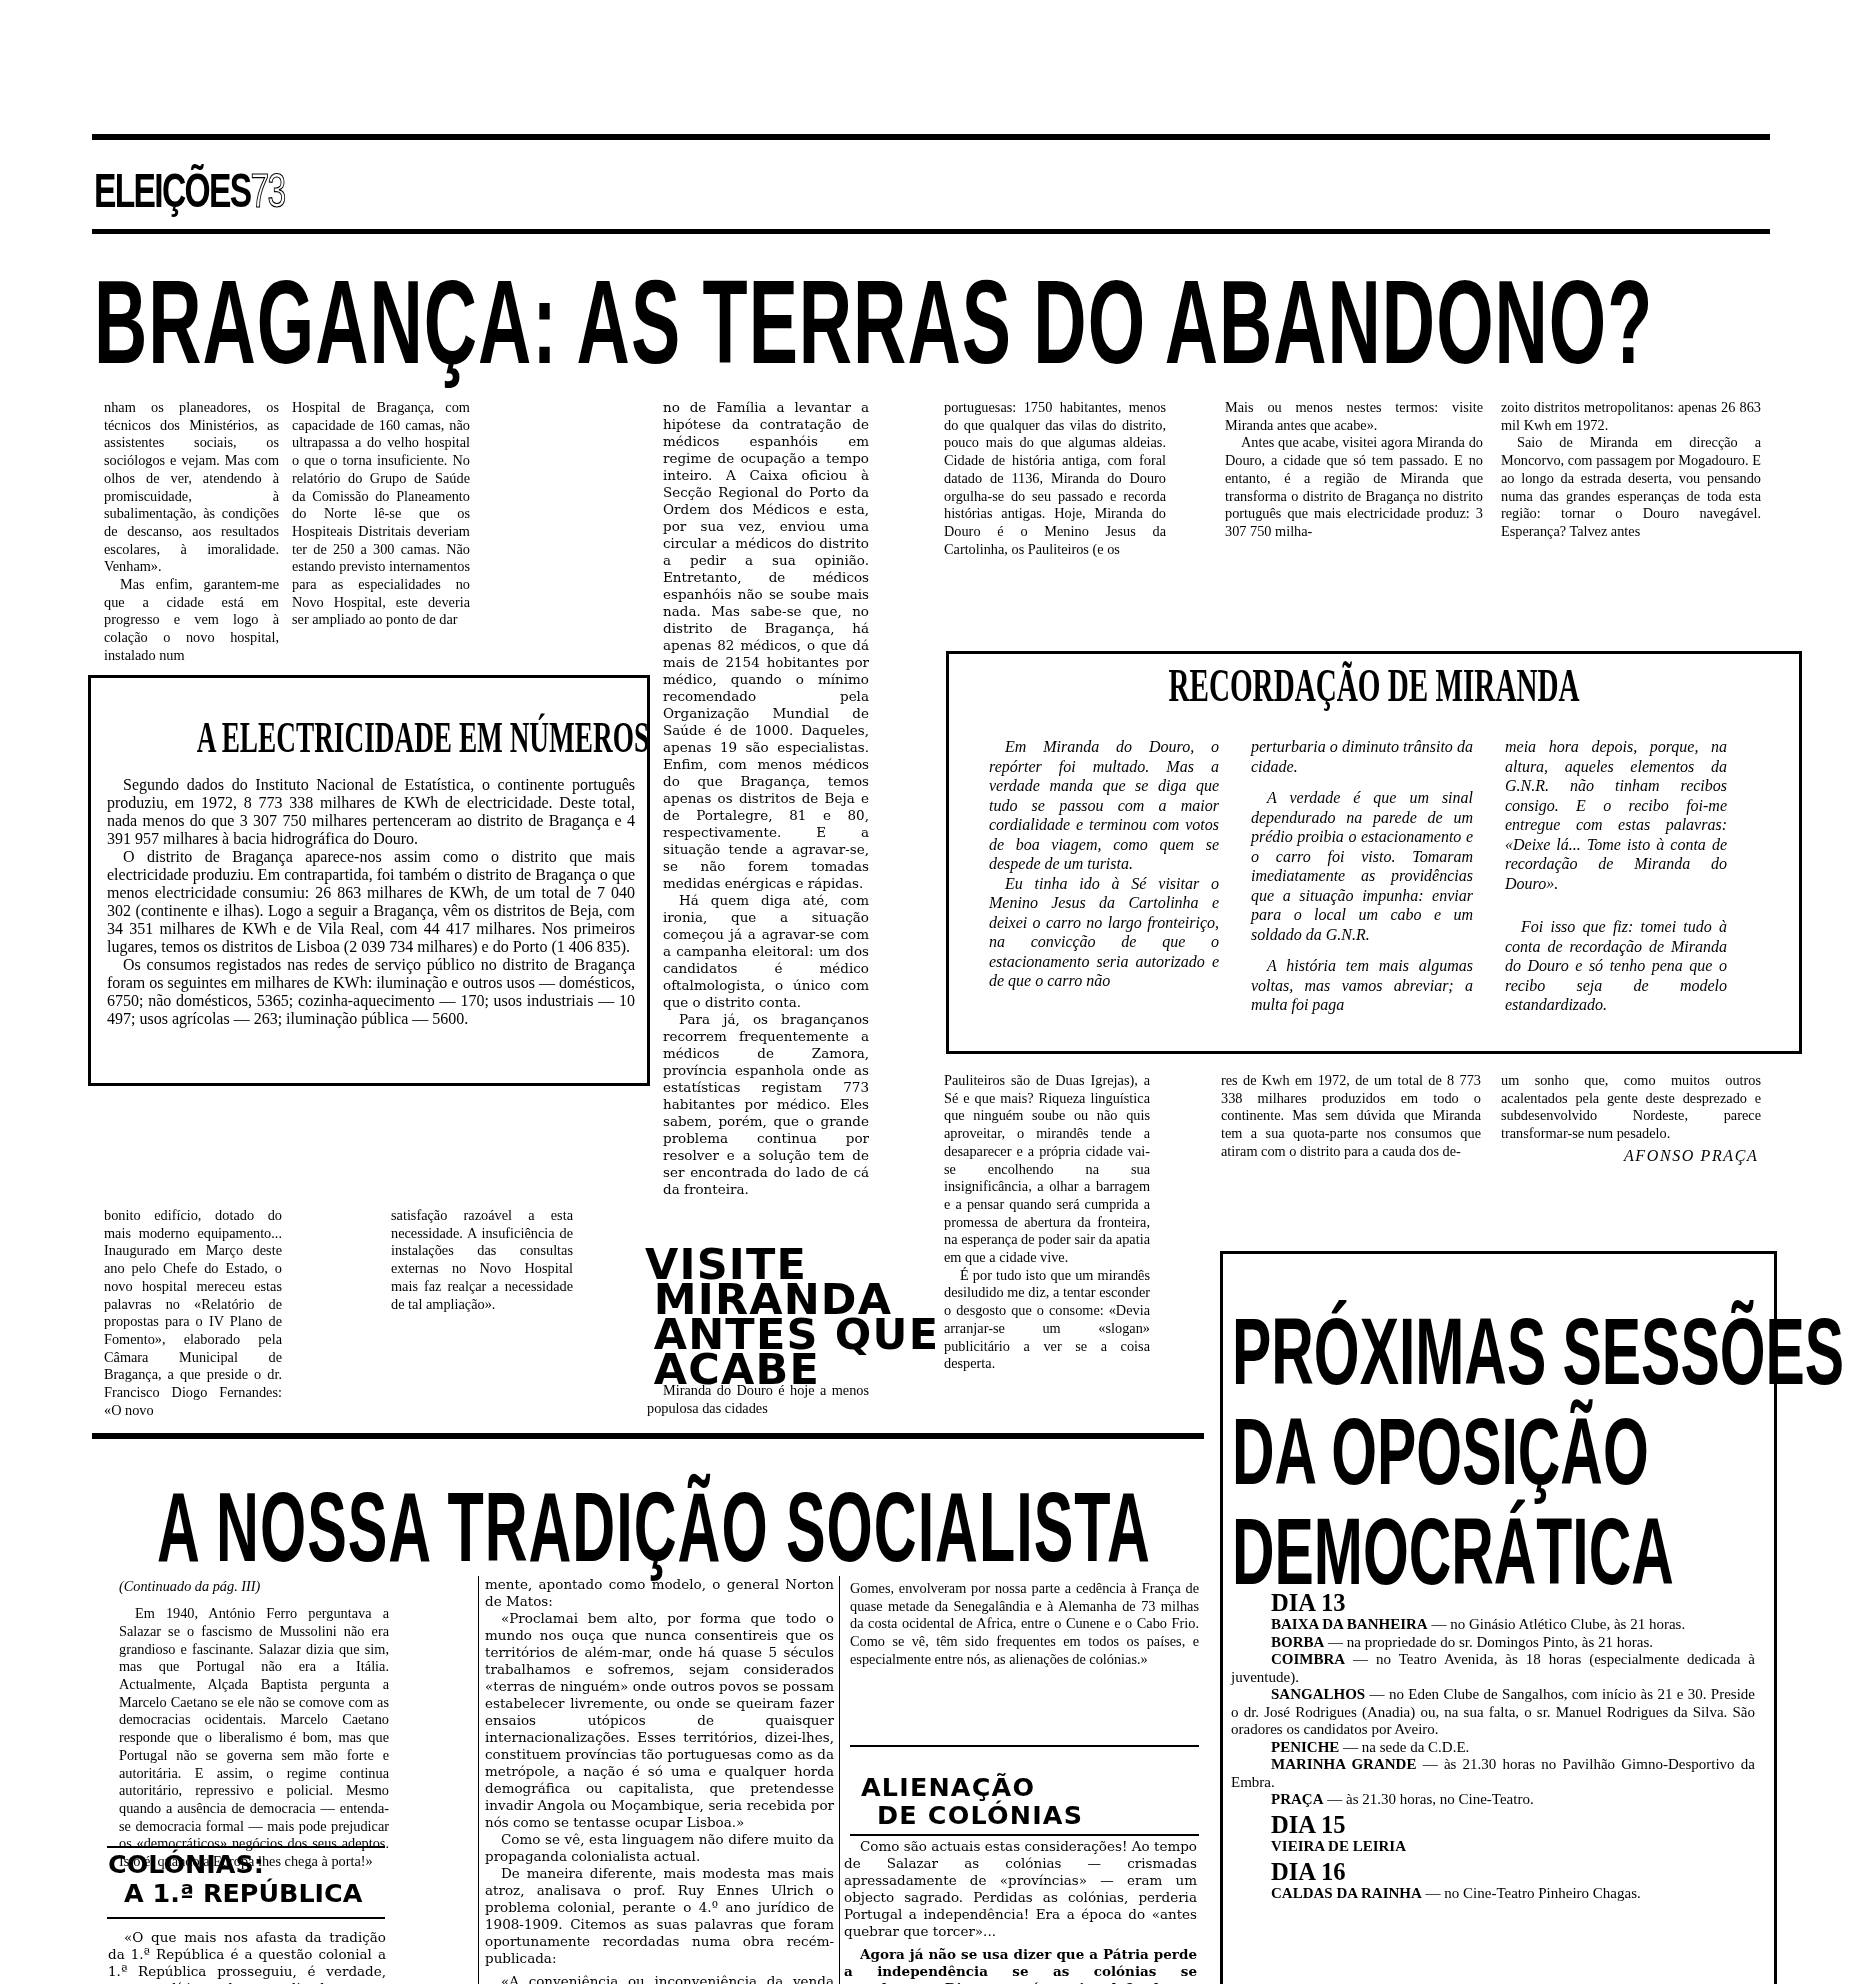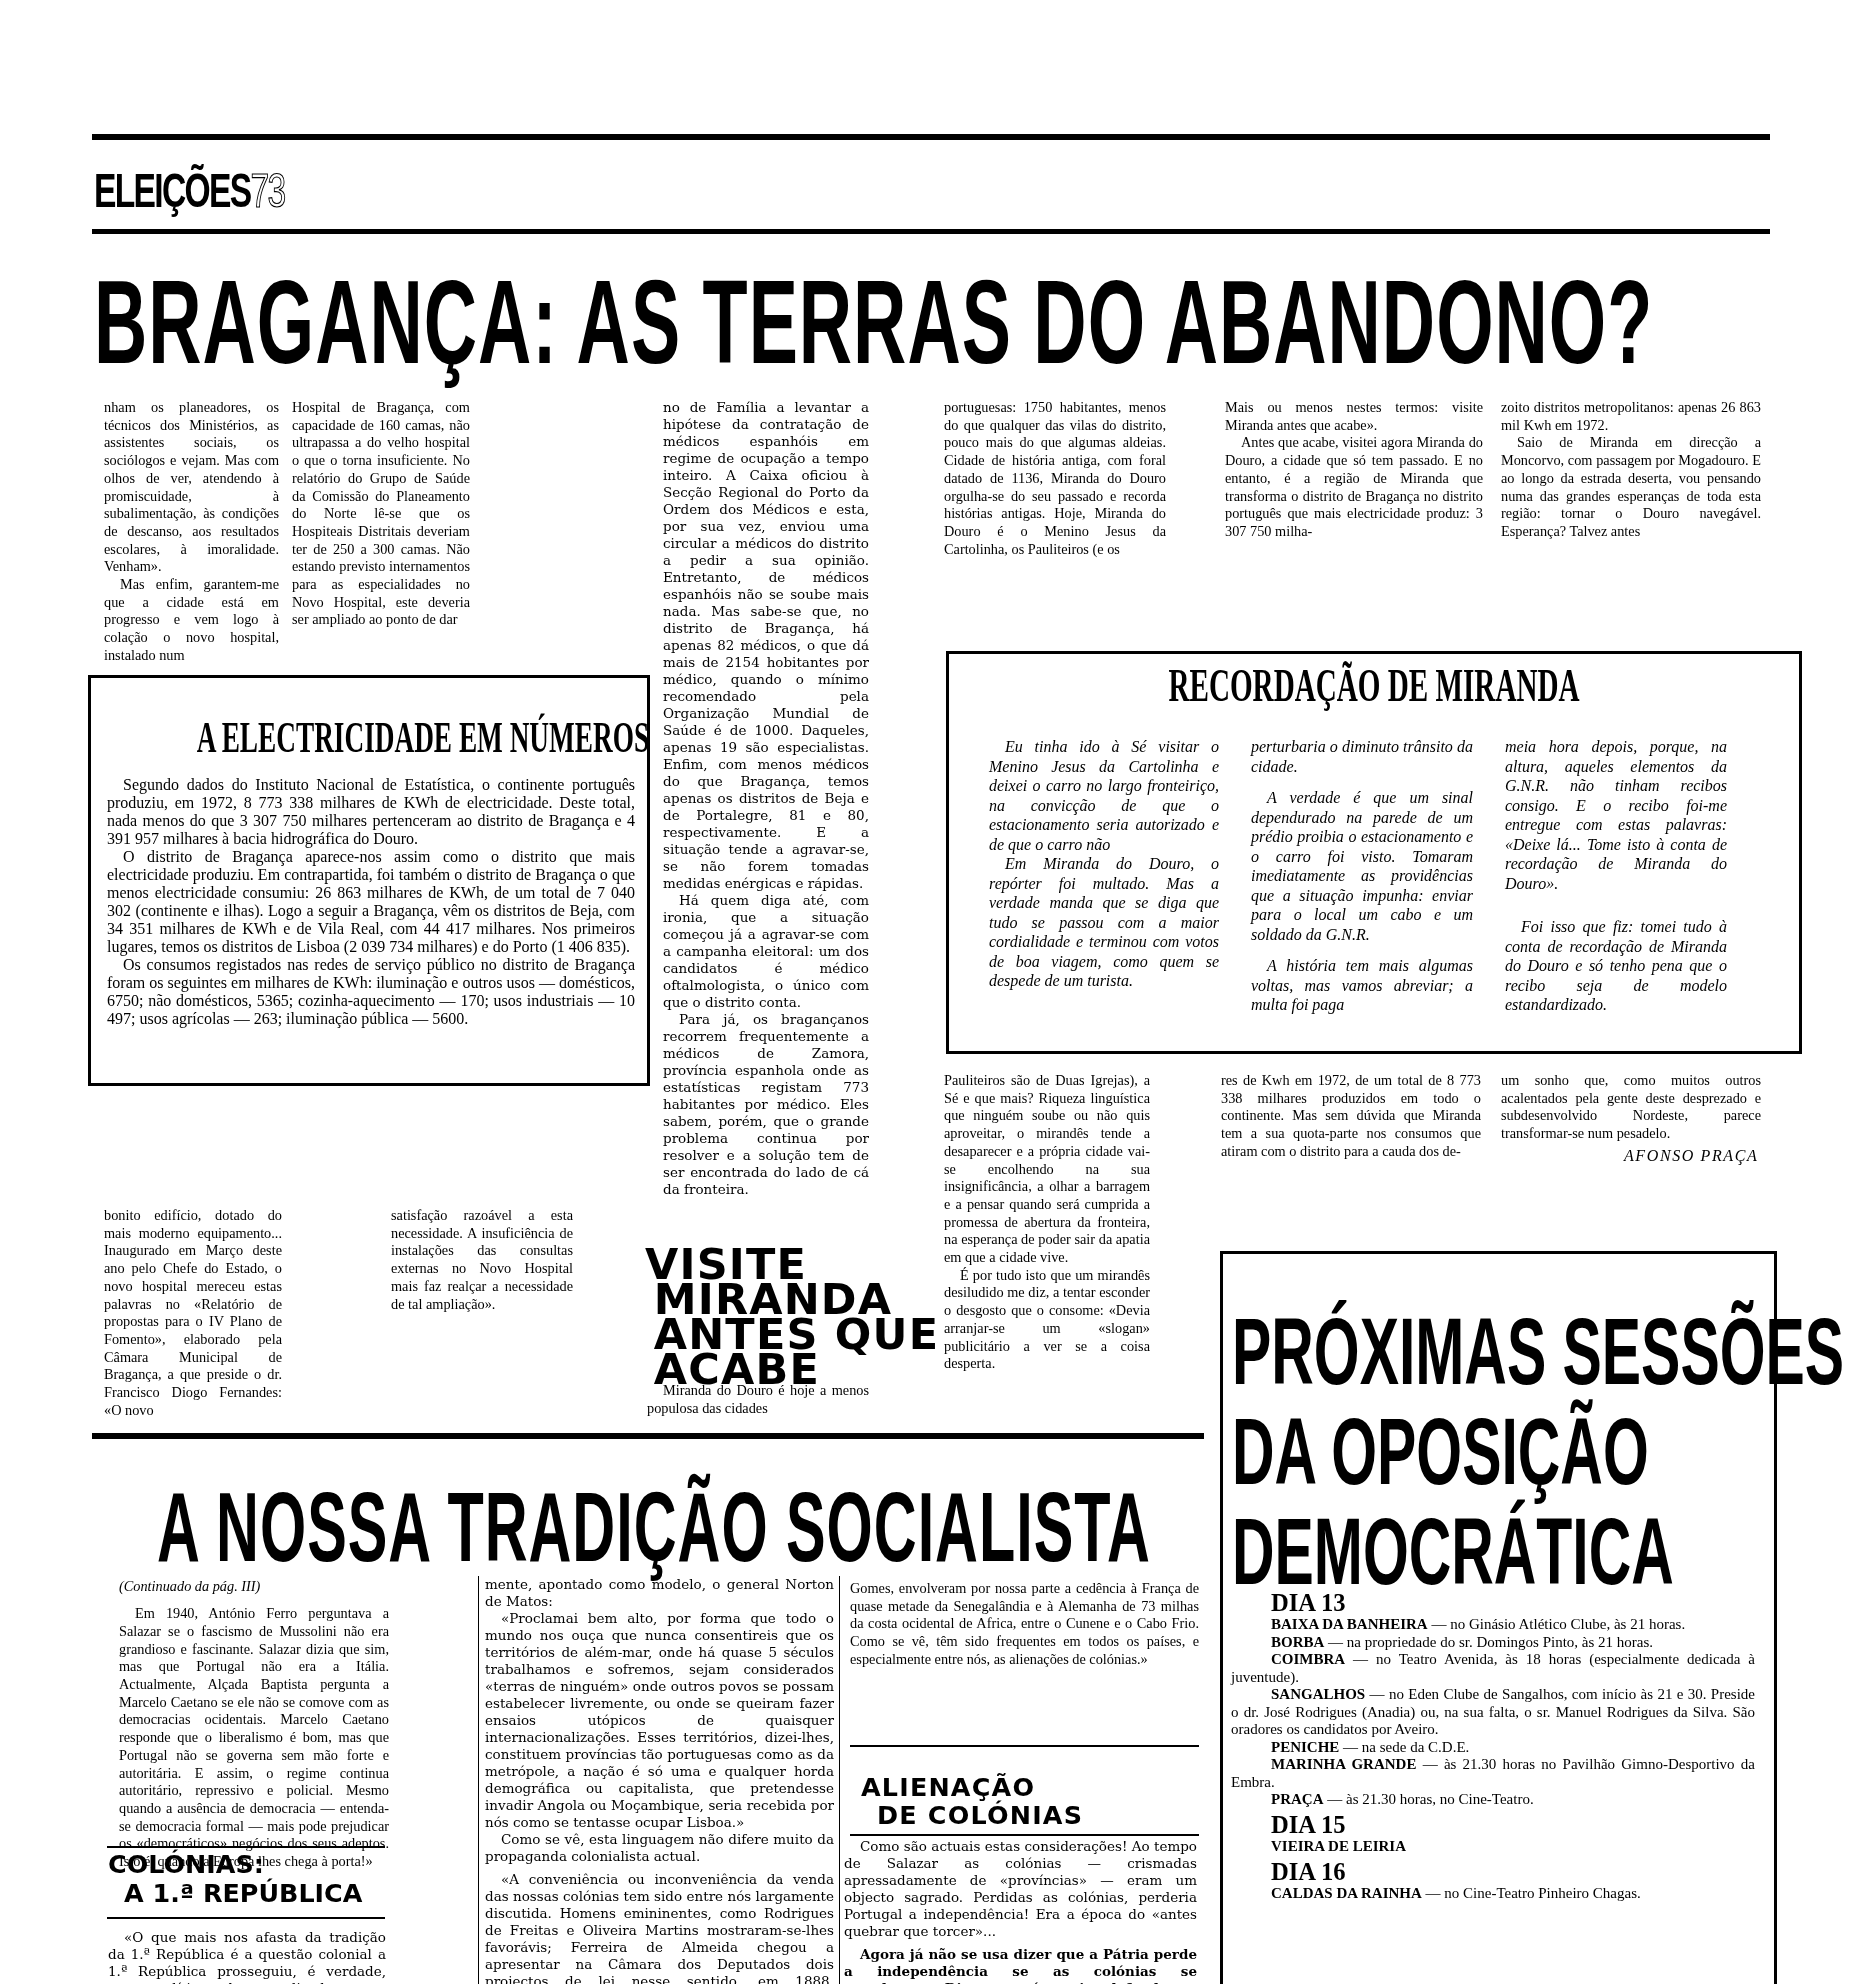--- a/index.html
+++ b/index.html
@@ -63,22 +63,22 @@
   <div class="col" style="position:relative;margin:16px 12px 0 16px;font-size:16px;line-height:18px;">
     <p>Segundo dados do Instituto Nacional de Estatística, o continente português produziu, em 1972, 8 773 338 milhares de KWh de electricidade. Deste total, nada menos do que 3 307 750 milhares pertenceram ao distrito de Bragança e 4 391 957 milhares à bacia hidrográfica do Douro.</p>
     <p>O distrito de Bragança aparece-nos assim como o distrito que mais electricidade produziu. Em contrapartida, foi também o distrito de Bragança o que menos electricidade consumiu: 26 863 milhares de KWh, de um total de 7 040 302 (continente e ilhas). Logo a seguir a Bragança, vêm os distritos de Beja, com 34 351 milhares de KWh e de Vila Real, com 44 417 milhares. Nos primeiros lugares, temos os distritos de Lisboa (2 039 734 milhares) e do Porto (1 406 835).</p>
     <p>Os consumos registados nas redes de serviço público no distrito de Bragança foram os seguintes em milhares de KWh: iluminação e outros usos — domésticos, 6750; não domésticos, 5365; cozinha-aquecimento — 170; usos industriais — 10 497; usos agrícolas — 263; iluminação pública — 5600.</p>
   </div>
 </div>
 
 <div class="box" style="left:946px;top:651px;width:850px;height:397px;">
   <div class="boxtitle" style="margin-top:8px;font-size:47px;">RECORDAÇÃO DE MIRANDA</div>
   <div class="col it" style="left:40px;top:83px;width:230px;font-size:16px;line-height:19.5px;">
+    <p>Em Miranda do Douro, o repórter foi multado. Mas a verdade manda que se diga que tudo se passou com a maior cordialidade e terminou com votos de boa viagem, como quem se despede de um turista.</p>
     <p>Eu tinha ido à Sé visitar o Menino Jesus da Cartolinha e deixei o carro no largo fronteiriço, na convicção de que o estacionamento seria autorizado e de que o carro não</p>
-    <p>Em Miranda do Douro, o repórter foi multado. Mas a verdade manda que se diga que tudo se passou com a maior cordialidade e terminou com votos de boa viagem, como quem se despede de um turista.</p>
   </div>
   <div class="col it" style="left:302px;top:83px;width:222px;font-size:16px;line-height:19.5px;">
     <p class="noind">perturbaria o diminuto trânsito da cidade.</p>
     <p style="margin-top:12px;">A verdade é que um sinal dependurado na parede de um prédio proibia o estacionamento e o carro foi visto. Tomaram imediatamente as providências que a situação impunha: enviar para o local um cabo e um soldado da G.N.R.</p>
     <p style="margin-top:12px;">A história tem mais algumas voltas, mas vamos abreviar; a multa foi paga</p>
   </div>
   <div class="col it" style="left:556px;top:83px;width:222px;font-size:16px;line-height:19.5px;">
     <p class="noind">meia hora depois, porque, na altura, aqueles elementos da G.N.R. não tinham recibos consigo. E o recibo foi-me entregue com estas palavras: «Deixe lá... Tome isto à conta de recordação de Miranda do Douro».</p>
     <p style="margin-top:24px;">Foi isso que fiz: tomei tudo à conta de recordação de Miranda do Douro e só tenho pena que o recibo seja de modelo estandardizado.</p>
   </div>
@@ -158,20 +158,21 @@
 <div class="col wide" style="left:108px;top:1929px;width:278px;">
   <p>«O que mais nos afasta da tradição da 1.ª República é a questão colonial a 1.ª República prosseguiu, é verdade, uma política descentralizadora em relação às colónias. Mas a centralização e a descentralização são meras técnicas de administração, colocadas sempre ao serviço de determinada linha política. Se a passagem de uma administração centralizada para uma administração descentralizada das colónias constituiu efectivamente um avanço, teremos de concluir que foi apenas um avanço das técnicas de dominação colonial.</p>
 
 </div>
 
 <div class="vline" style="left:478px;top:1576px;height:826px;"></div>
 <div class="col wide" style="left:485px;top:1576px;width:349px;">
   <p class="noind">mente, apontado como modelo, o general Norton de Matos:</p>
   <p>«Proclamai bem alto, por forma que todo o mundo nos ouça que nunca consentireis que os territórios de além-mar, onde há quase 5 séculos trabalhamos e sofremos, sejam considerados «terras de ninguém» onde outros povos se possam estabelecer livremente, ou onde se queiram fazer ensaios utópicos de quaisquer internacionalizações. Esses territórios, dizei-lhes, constituem províncias tão portuguesas como as da metrópole, a nação é só uma e qualquer horda demográfica ou capitalista, que pretendesse invadir Angola ou Moçambique, seria recebida por nós como se tentasse ocupar Lisboa.»</p>
   <p>Como se vê, esta linguagem não difere muito da propaganda colonialista actual.</p>
+  <p>De maneira diferente, mais modesta mas mais atroz, analisava o prof. Ruy Ennes Ulrich o problema colonial, perante o 4.º ano jurídico de 1908-1909. Citemos as suas palavras que foram oportunamente recordadas numa obra recém-publicada:</p>
   <p style="margin-top:5.6px;">«A conveniência ou inconveniência da venda das nossas colónias tem sido entre nós largamente discutida. Homens emininentes, como Rodrigues de Freitas e Oliveira Martins mostraram-se-lhes favorávis; Ferreira de Almeida chegou a apresentar na Câmara dos Deputados dois projectos de lei nesse sentido, em 1888, autorizando a venda de Timor, Ajudá e Guiné, e outro em 1891, permitindo a venda de Moçambique.»</p>
 
 </div>
 
 <div class="vline" style="left:839px;top:1576px;height:826px;"></div>
 <div class="col" style="left:850px;top:1580px;width:349px;">
   <p class="noind">Gomes, envolveram por nossa parte a cedência à França de quase metade da Senegalândia e à Alemanha de 73 milhas da costa ocidental de Africa, entre o Cunene e o Cabo Frio. Como se vê, têm sido frequentes em todos os países, e especialmente entre nós, as alienações de colónias.»</p>
 </div>
 <div class="rule" style="left:850px;top:1745px;width:349px;height:2px;"></div>
 <div class="abs sans-head" style="left:852px;top:1773px;font-size:25.4px;line-height:28px;letter-spacing:1.2px;margin-left:9px;">

